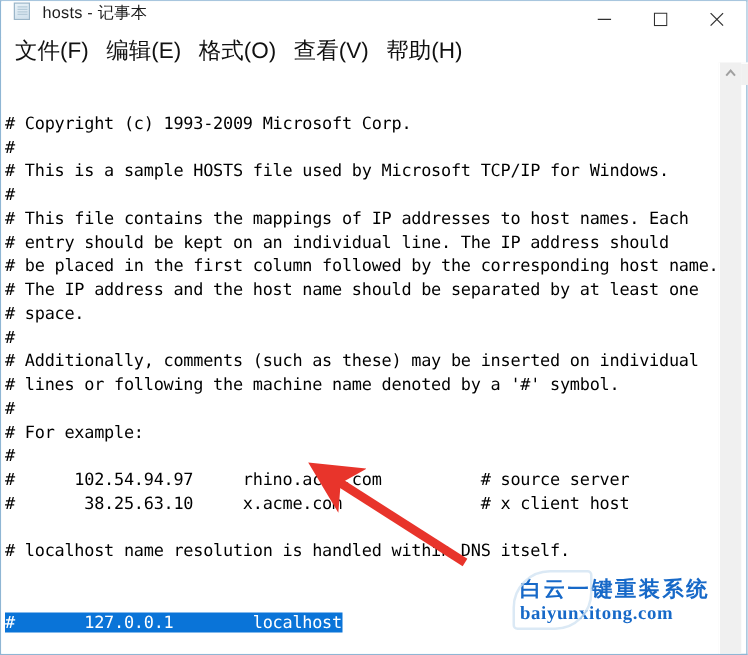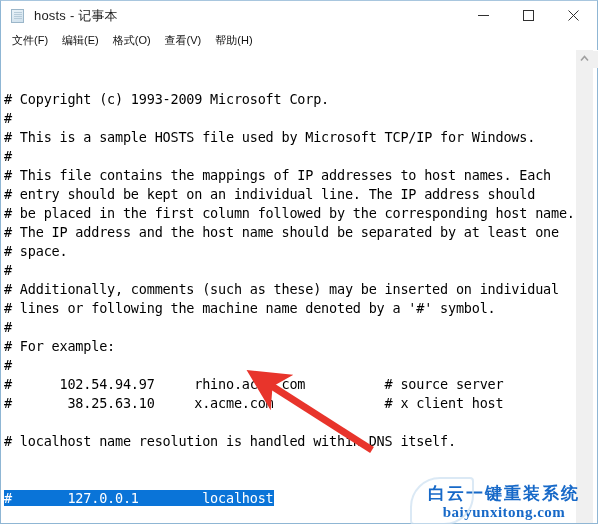--- a/index.html
+++ b/index.html
@@ -26,21 +26,20 @@
     display: flex;
     flex-direction: column;
   }
 
   
   #titlebar {
     height: 29px;
     min-height: 29px;
     background: #ffffff;
     display: flex;
-    align-items: center;
     position: relative;
     user-select: none;
   }
   #app-icon {
     width: 16px; height: 16px;
     margin-left: 9px;
     margin-right: 8px;
     position: relative;
     flex: 0 0 auto;
   }
@@ -85,21 +84,21 @@
   #menubar {
     height: 20px;
     min-height: 20px;
     display: flex;
     align-items: center;
     background: #ffffff;
     padding-left: 4px;
     user-select: none;
   }
   .menu-item {
-    font-size: 11px;
+    font-size: 18px;
     color: #111111;
     padding: 0 7px;
     white-space: nowrap;
     line-height: 20px;
   }
 
   
   #body-area {
     flex: 1 1 auto;
     display: flex;
@@ -198,23 +197,23 @@
   
   #arrow-overlay {
     position: absolute;
     left: 0; top: 0;
     width: 598px; height: 524px;
     pointer-events: none;
   }
   #watermark {
     position: absolute;
     right: 6px;
-    bottom: 3px;
+    bottom: 24px;
     width: 176px;
-    text-align: center;
+    text-align: left;
     pointer-events: none;
     user-select: none;
   }
   #wm-cn {
     font-family: "DejaVu Sans", sans-serif;
     font-size: 17px;
     font-weight: bold;
     color: #1769c8;
     letter-spacing: 2px;
     line-height: 20px;

